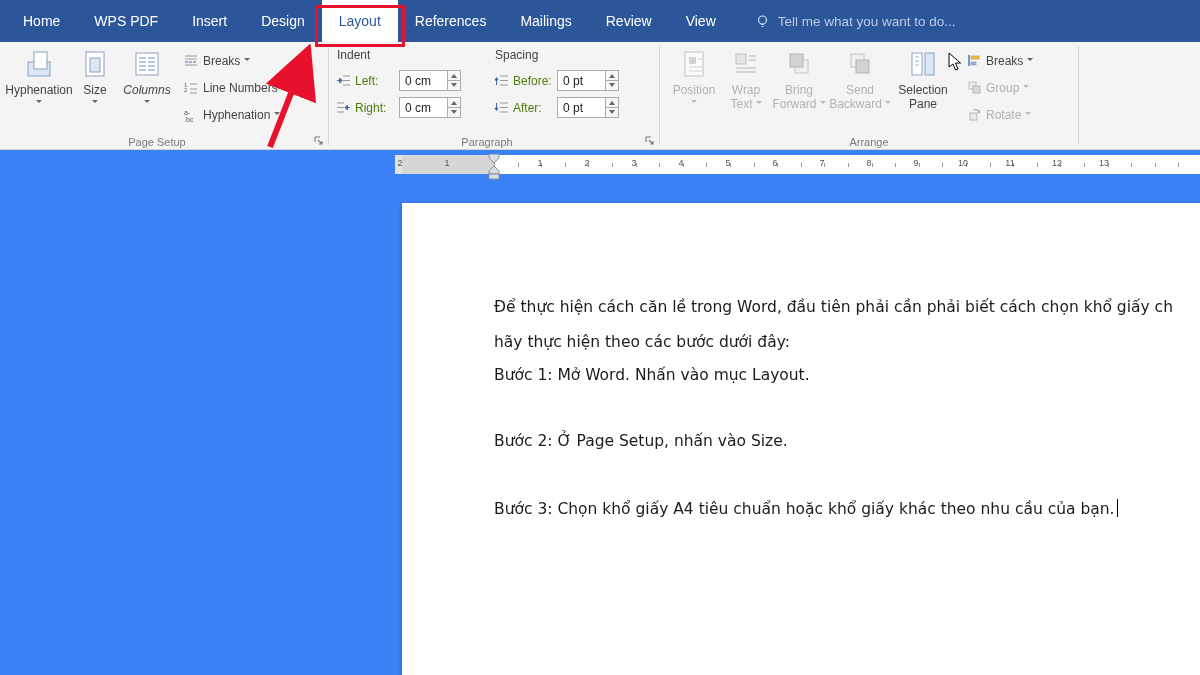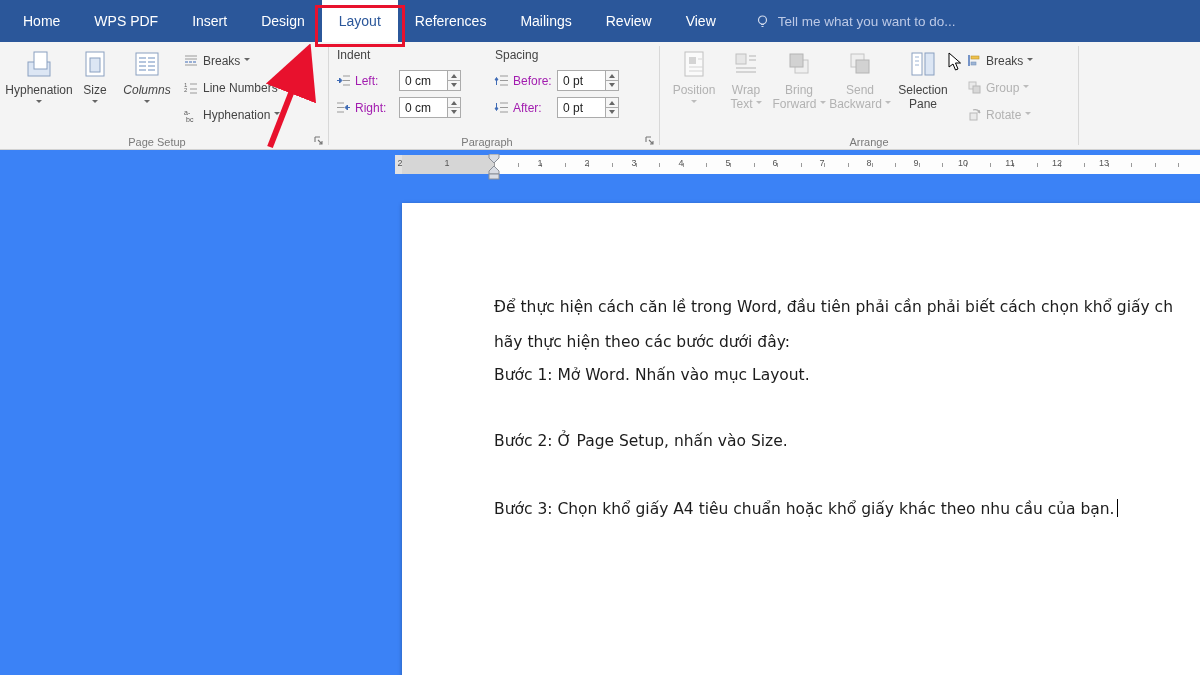--- a/index.html
+++ b/index.html
@@ -50,21 +50,21 @@
 
   .smallcol { display:flex; flex-direction:column; justify-content:flex-start; margin-left:4px; padding-top:2px; }
   .smallbtn { display:flex; align-items:center; gap:4px; height:27px; padding:0 3px; white-space:nowrap; cursor:pointer; }
   .smallbtn .caret { margin-top:1px; }
 
   
   .pcol { display:flex; flex-direction:column; padding-top:1px; }
   .pheading { font-size:12px; color:#444; margin:2px 0 5px 2px; }
   .frow { display:flex; align-items:center; margin:3px 0; }
   .frow .ficon { width:17px; display:flex; justify-content:center; margin-right:3px; }
-  .flabel { width:44px; font-size:12px; color:#a21caf; }
+  .flabel { width:44px; font-size:12px; color:#4d7c0f; }
   .fbox {
     width:62px; height:21px; background:#fff; border:1px solid #ababab;
     display:flex; align-items:center; padding-left:5px; font-size:12px; color:#222; position:relative;
   }
   .spin { position:absolute; right:0; top:0; bottom:0; width:13px; border-left:1px solid #ababab; display:flex; flex-direction:column; }
   .spin div { flex:1; display:flex; align-items:center; justify-content:center; background:#f6f6f6; cursor:pointer; }
   .spin div + div { border-top:1px solid #ababab; }
   .spin .up::after { content:""; border:3px solid transparent; border-bottom:4px solid #666; margin-bottom:2px; }
   .spin .dn::after { content:""; border:3px solid transparent; border-top:4px solid #666; margin-top:2px; }
 

